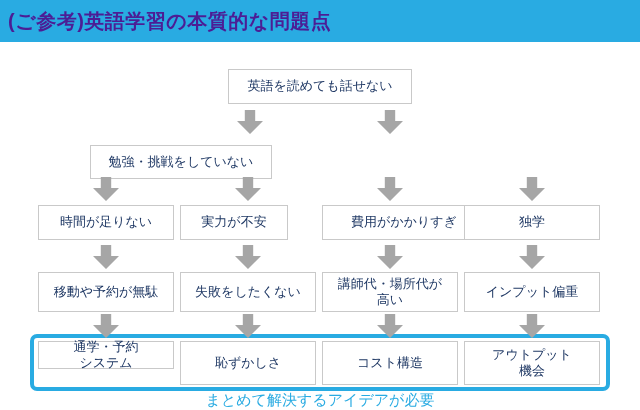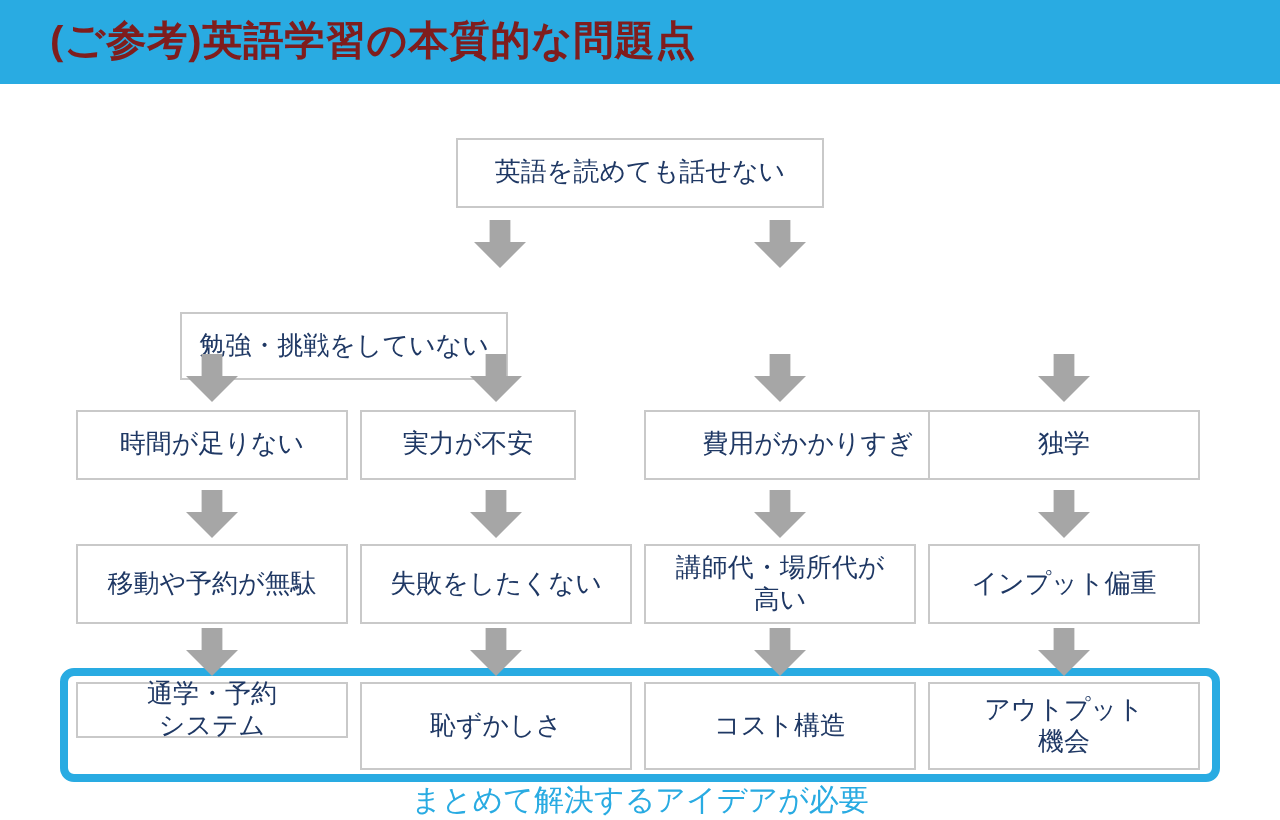--- a/index.html
+++ b/index.html
@@ -7,22 +7,22 @@
     --navy:#1f3864;
     --arrow:#a6a6a6;
     --border:#c9c9c9;
   }
   *{margin:0;padding:0;box-sizing:border-box;}
   html,body{width:640px;height:410px;overflow:hidden;background:#ffffff;
     font-family:"Liberation Sans","DejaVu Sans",sans-serif;}
   .stage{position:relative;width:640px;height:410px;background:#ffffff;}
 
   .titlebar{position:absolute;left:0;top:0;width:640px;height:42px;
-    background:var(--accent);color:#7f1d1d;font-size:20px;font-weight:bold;
-    line-height:42px;padding-left:25px;letter-spacing:.5px;}
+    background:var(--accent);color:#4c1d95;font-size:20px;font-weight:bold;
+    line-height:42px;padding-left:8px;letter-spacing:.5px;}
 
   .box{position:absolute;background:#ffffff;border:1px solid var(--border);
     color:var(--navy);font-weight:normal;font-size:13px;text-align:center;
     display:flex;align-items:center;justify-content:center;
     white-space:pre-line;line-height:1.25;z-index:2;}
 
   .arrow{position:absolute;width:26px;height:24px;background:var(--arrow);
     clip-path:polygon(30% 0,70% 0,70% 46%,100% 46%,50% 100%,0 46%,30% 46%);
     z-index:3;}
 
@@ -37,21 +37,21 @@
 
 <div class="stage">
 
   <div class="titlebar">(ご参考)英語学習の本質的な問題点</div>
 
   <div class="box" style="left:228px;top:69px;width:184px;height:35px;">英語を読めても話せない</div>
 
   <div class="arrow" style="left:237px;top:110px;"></div>
   <div class="arrow" style="left:377px;top:110px;"></div>
 
-  <div class="box" style="left:90px;top:156px;width:164px;height:34px;">勉強・挑戦をしていない</div>
+  <div class="box" style="left:90px;top:145px;width:182px;height:34px;">勉強・挑戦をしていない</div>
 
   <div class="arrow" style="left:93px;top:177px;"></div>
   <div class="arrow" style="left:235px;top:177px;"></div>
   <div class="arrow" style="left:377px;top:177px;"></div>
   <div class="arrow" style="left:519px;top:177px;"></div>
 
   <div class="box" style="left:38px;top:205px;width:136px;height:35px;">時間が足りない</div>
   <div class="box" style="left:180px;top:205px;width:108px;height:35px;">実力が不安</div>
   <div class="box" style="left:322px;top:205px;width:164px;height:35px;">費用がかかりすぎ</div>
   <div class="box" style="left:464px;top:205px;width:136px;height:35px;">独学</div>

